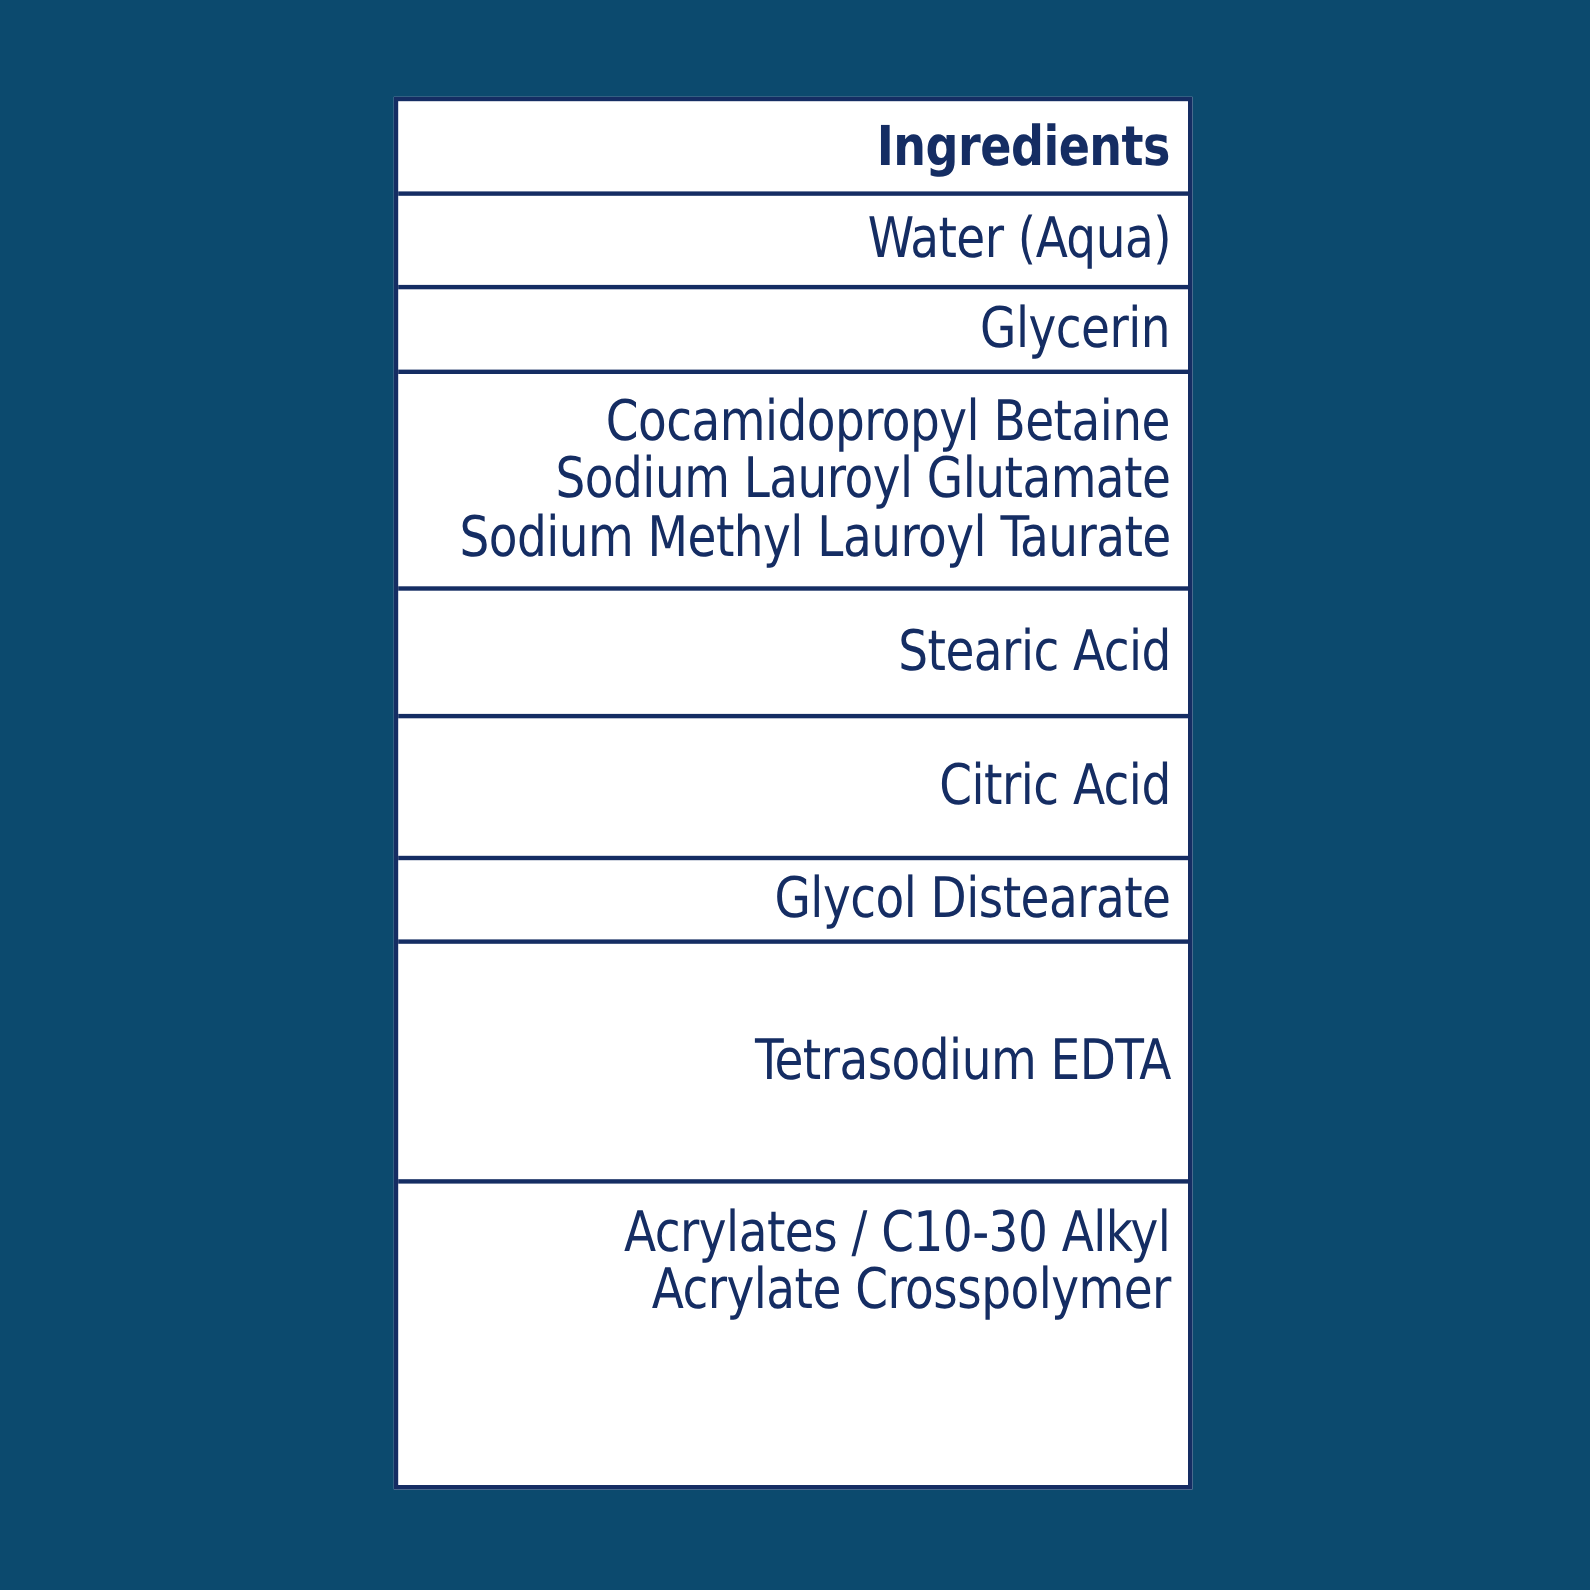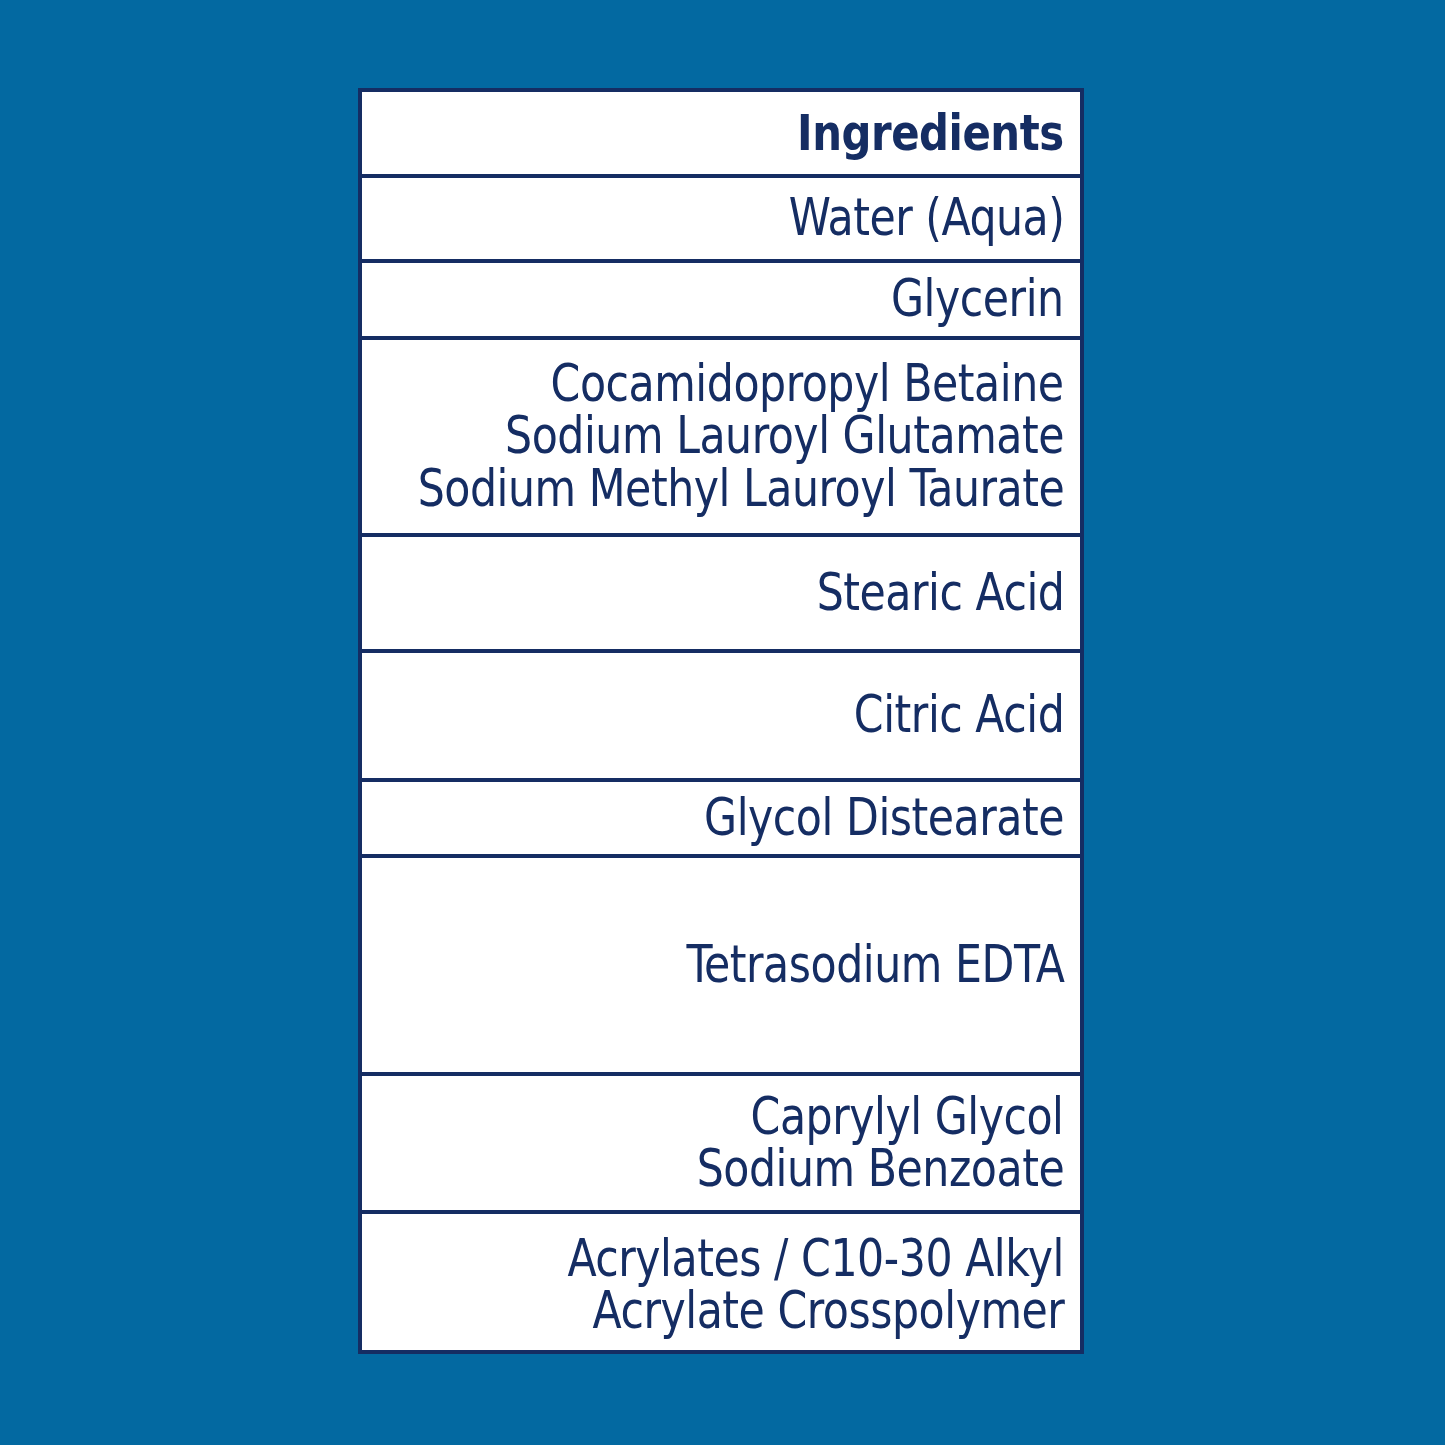--- a/index.html
+++ b/index.html
@@ -14,21 +14,21 @@
     font-family: "DejaVu Sans", "Liberation Sans", sans-serif;
     overflow: hidden;
     position: relative;
   }
   #canvas {
     position: absolute;
     left: 0;
     top: 0;
     width: 1445px;
     height: 1445px;
-    background: #0369a1;
+    background: #0c4a6e;
   }
   .ingredients-table {
     position: absolute;
     left: 358px;
     top: 88px;
     width: 726px;
     height: 1266px;
     box-sizing: border-box;
     border: 4px solid #152d63;
     border-collapse: collapse;
@@ -111,24 +111,20 @@
     </div>
 
     <div class="row r-glycol">
       <span class="line">Glycol Distearate</span>
     </div>
 
     <div class="row r-edta">
       <span class="line">Tetrasodium EDTA</span>
     </div>
 
-    <div class="row r-caprylyl">
-      <span class="line">Caprylyl Glycol</span>
-      <span class="line">Sodium Benzoate</span>
-    </div>
 
     <div class="row r-acrylates">
       <span class="line">Acrylates / C10-30 Alkyl</span>
       <span class="line">Acrylate Crosspolymer</span>
     </div>
 
   </div>
 
 </div>
 

